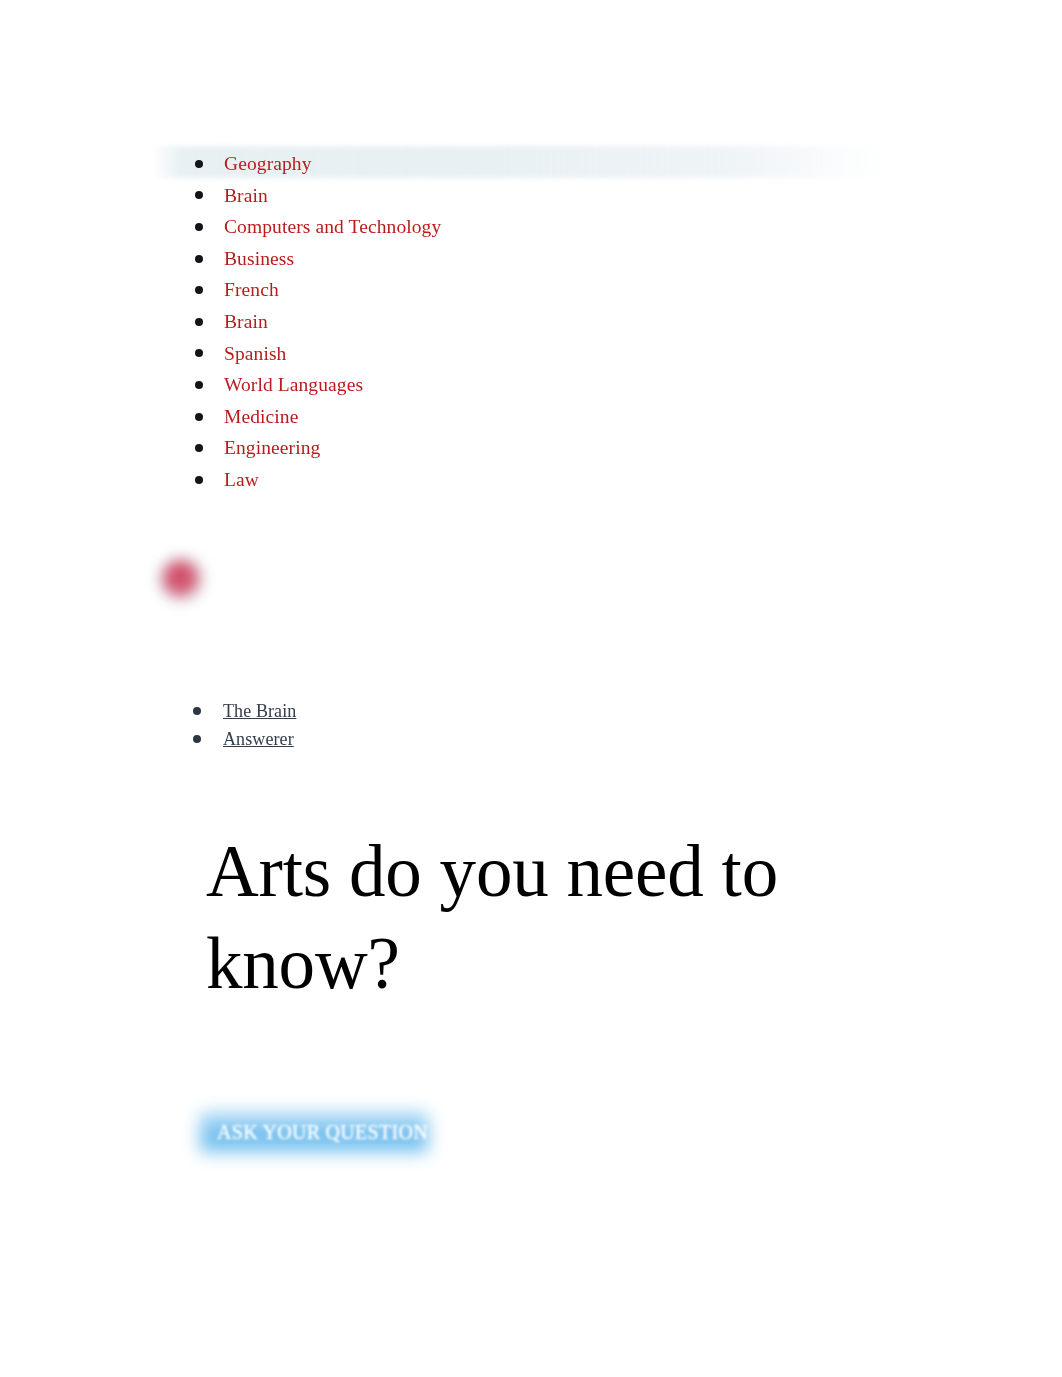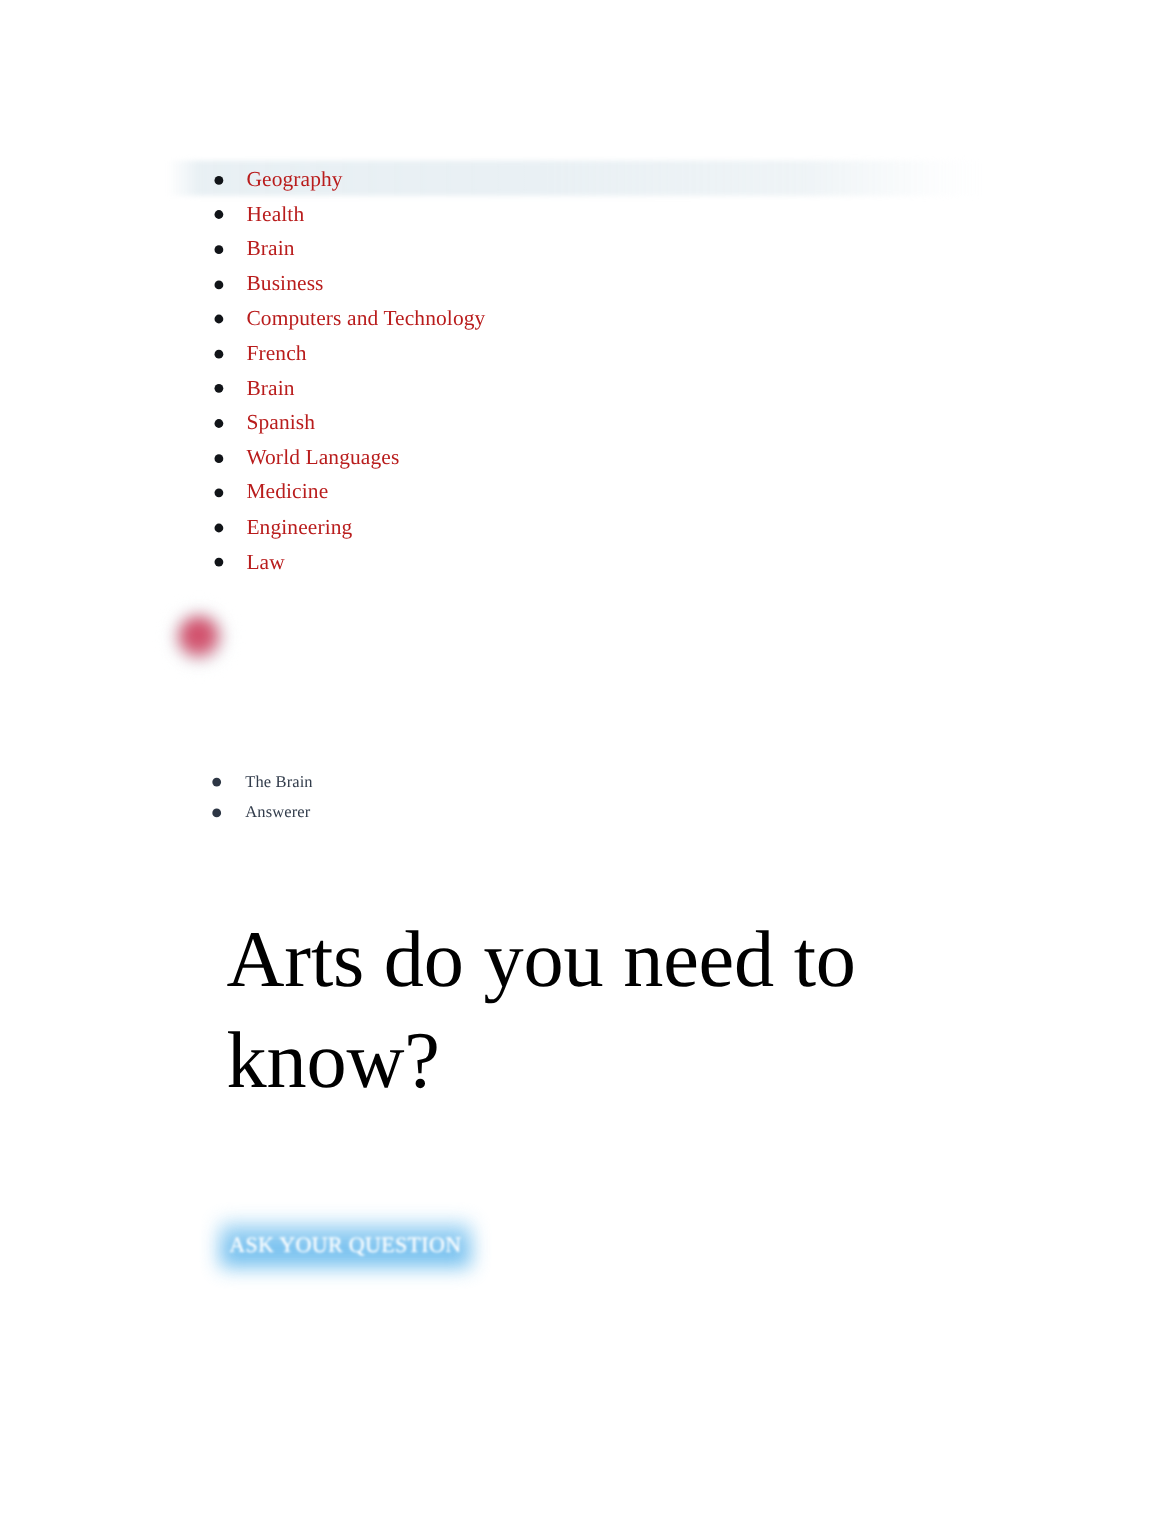--- a/index.html
+++ b/index.html
@@ -118,24 +118,25 @@
     margin: 0;
     padding: 0;
     list-style: none;
     width: 500px;
   }
   .meta-list li {
     position: relative;
     height: 28px;
     line-height: 28px;
     padding-left: 38px;
-    font-size: 15px;
+    font-size: 18px;
     color: #333d4c;
     letter-spacing: 0.1px;
     white-space: nowrap;
+    text-decoration: underline;
   }
   .meta-list li .bullet {
     position: absolute;
     left: 8px;
     top: 50%;
     transform: translateY(-50%);
     width: 8px;
     height: 8px;
     border-radius: 50%;
     background: #2d3644;
@@ -181,21 +182,21 @@
     opacity: 0.92;
   }
   .cta-button {
     position: absolute;
     left: 14px;
     top: 14px;
     width: 228px;
     height: 41px;
     display: flex;
     align-items: center;
-    justify-content: center;
+    justify-content: flex-end;
     border: none;
     background: transparent;
     padding: 0;
     cursor: pointer;
   }
   .cta-label {
     font-family: "Liberation Serif", "DejaVu Serif", serif;
     font-size: 20px;
     letter-spacing: 0.3px;
     color: #ffffff;
@@ -212,33 +213,29 @@
 
   <div class="highlight-band"></div>
 
   <ul class="subject-list">
     <li>
       <span class="bullet"></span>
       <span>Geography</span>
     </li>
     <li>
       <span class="bullet"></span>
-      <span>Health</span>
-    </li>
-    <li>
-      <span class="bullet"></span>
       <span>Brain</span>
     </li>
     <li>
       <span class="bullet"></span>
+      <span>Computers and Technology</span>
+    </li>
+    <li>
+      <span class="bullet"></span>
       <span>Business</span>
-    </li>
-    <li>
-      <span class="bullet"></span>
-      <span>Computers and Technology</span>
     </li>
     <li>
       <span class="bullet"></span>
       <span>French</span>
     </li>
     <li>
       <span class="bullet"></span>
       <span>Brain</span>
     </li>
     <li>

